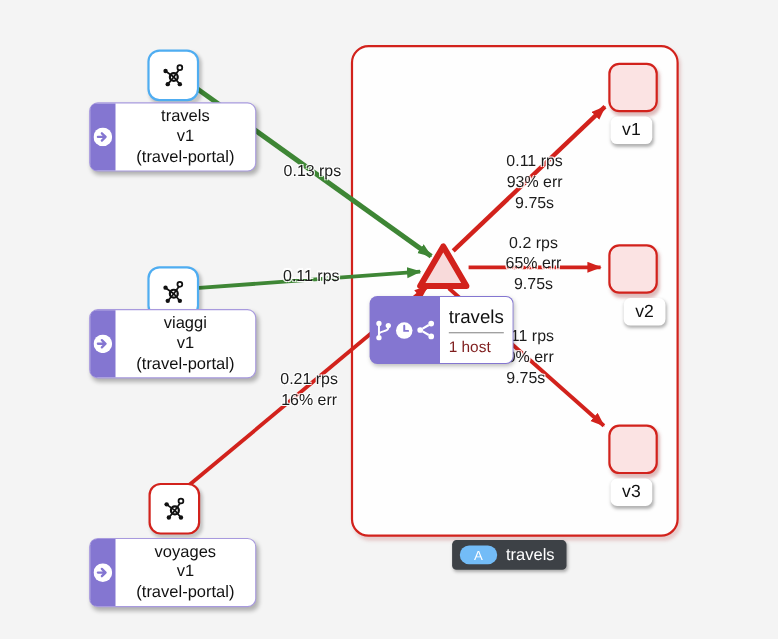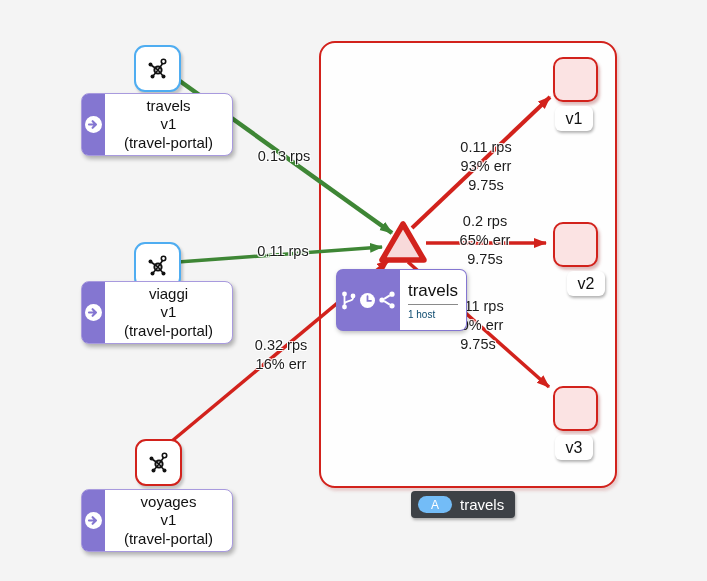--- a/index.html
+++ b/index.html
@@ -42,21 +42,21 @@
 
   
   .tooltip{position:absolute;left:336px;top:269px;width:131px;height:62px;display:flex;z-index:5;
     filter:drop-shadow(1px 2px 2px rgba(0,0,0,.25));}
   .tooltip .tip-icons{width:66px;background:#8476d1;border-radius:7px 0 0 7px;display:flex;
     align-items:center;justify-content:center;gap:3px;}
   .tooltip .tip-body{flex:1;background:#fff;border:1px solid #8476d1;border-left:none;
     border-radius:0 7px 7px 0;padding:4px 8px 3px 8px;display:flex;flex-direction:column;justify-content:center;}
   .tip-title{font-size:17px;color:#111;}
   .tip-divider{border:none;border-top:1px solid #8a8a8a;margin:3px 0 4px 0;width:100%;}
-  .tip-sub{font-size:10px;color:#0c4a6e;}
+  .tip-sub{font-size:14px;color:#7f1d1d;}
 
   
   .box-badge{position:absolute;left:411px;top:491px;height:27px;background:#3d4146;border-radius:4px;
     z-index:4;display:flex;align-items:center;padding:0 11px 0 7px;gap:8px;box-shadow:1px 2px 3px rgba(0,0,0,.3);}
   .badge-pill{background:#73bcf7;color:#fff;font-size:12px;width:34px;height:17px;border-radius:9px;
     display:flex;align-items:center;justify-content:center;}
   .badge-text{color:#fff;font-size:15px;}
 </style>
 </head>
 <body>
@@ -83,21 +83,21 @@
     <polygon points="403,224 382,260 424,260" fill="#f8dada" stroke="#d2221c" stroke-width="5.5" stroke-linejoin="round"></polygon>
   </svg>
 
   <div class="edge-label" style="left:248px;top:147px;width:72px;">
     <div>0.13 rps</div>
   </div>
   <div class="edge-label" style="left:247px;top:242px;width:72px;">
     <div>0.11 rps</div>
   </div>
   <div class="edge-label" style="left:240px;top:336px;width:82px;">
-    <div>0.32 rps</div>
+    <div>0.21 rps</div>
     <div>16% err</div>
   </div>
   <div class="edge-label" style="left:450px;top:138px;width:72px;">
     <div>0.11 rps</div>
     <div>93% err</div>
     <div>9.75s</div>
   </div>
   <div class="edge-label" style="left:449px;top:212px;width:72px;text-align:center;">
     <div>0.2 rps</div>
     <div>65% err</div>

